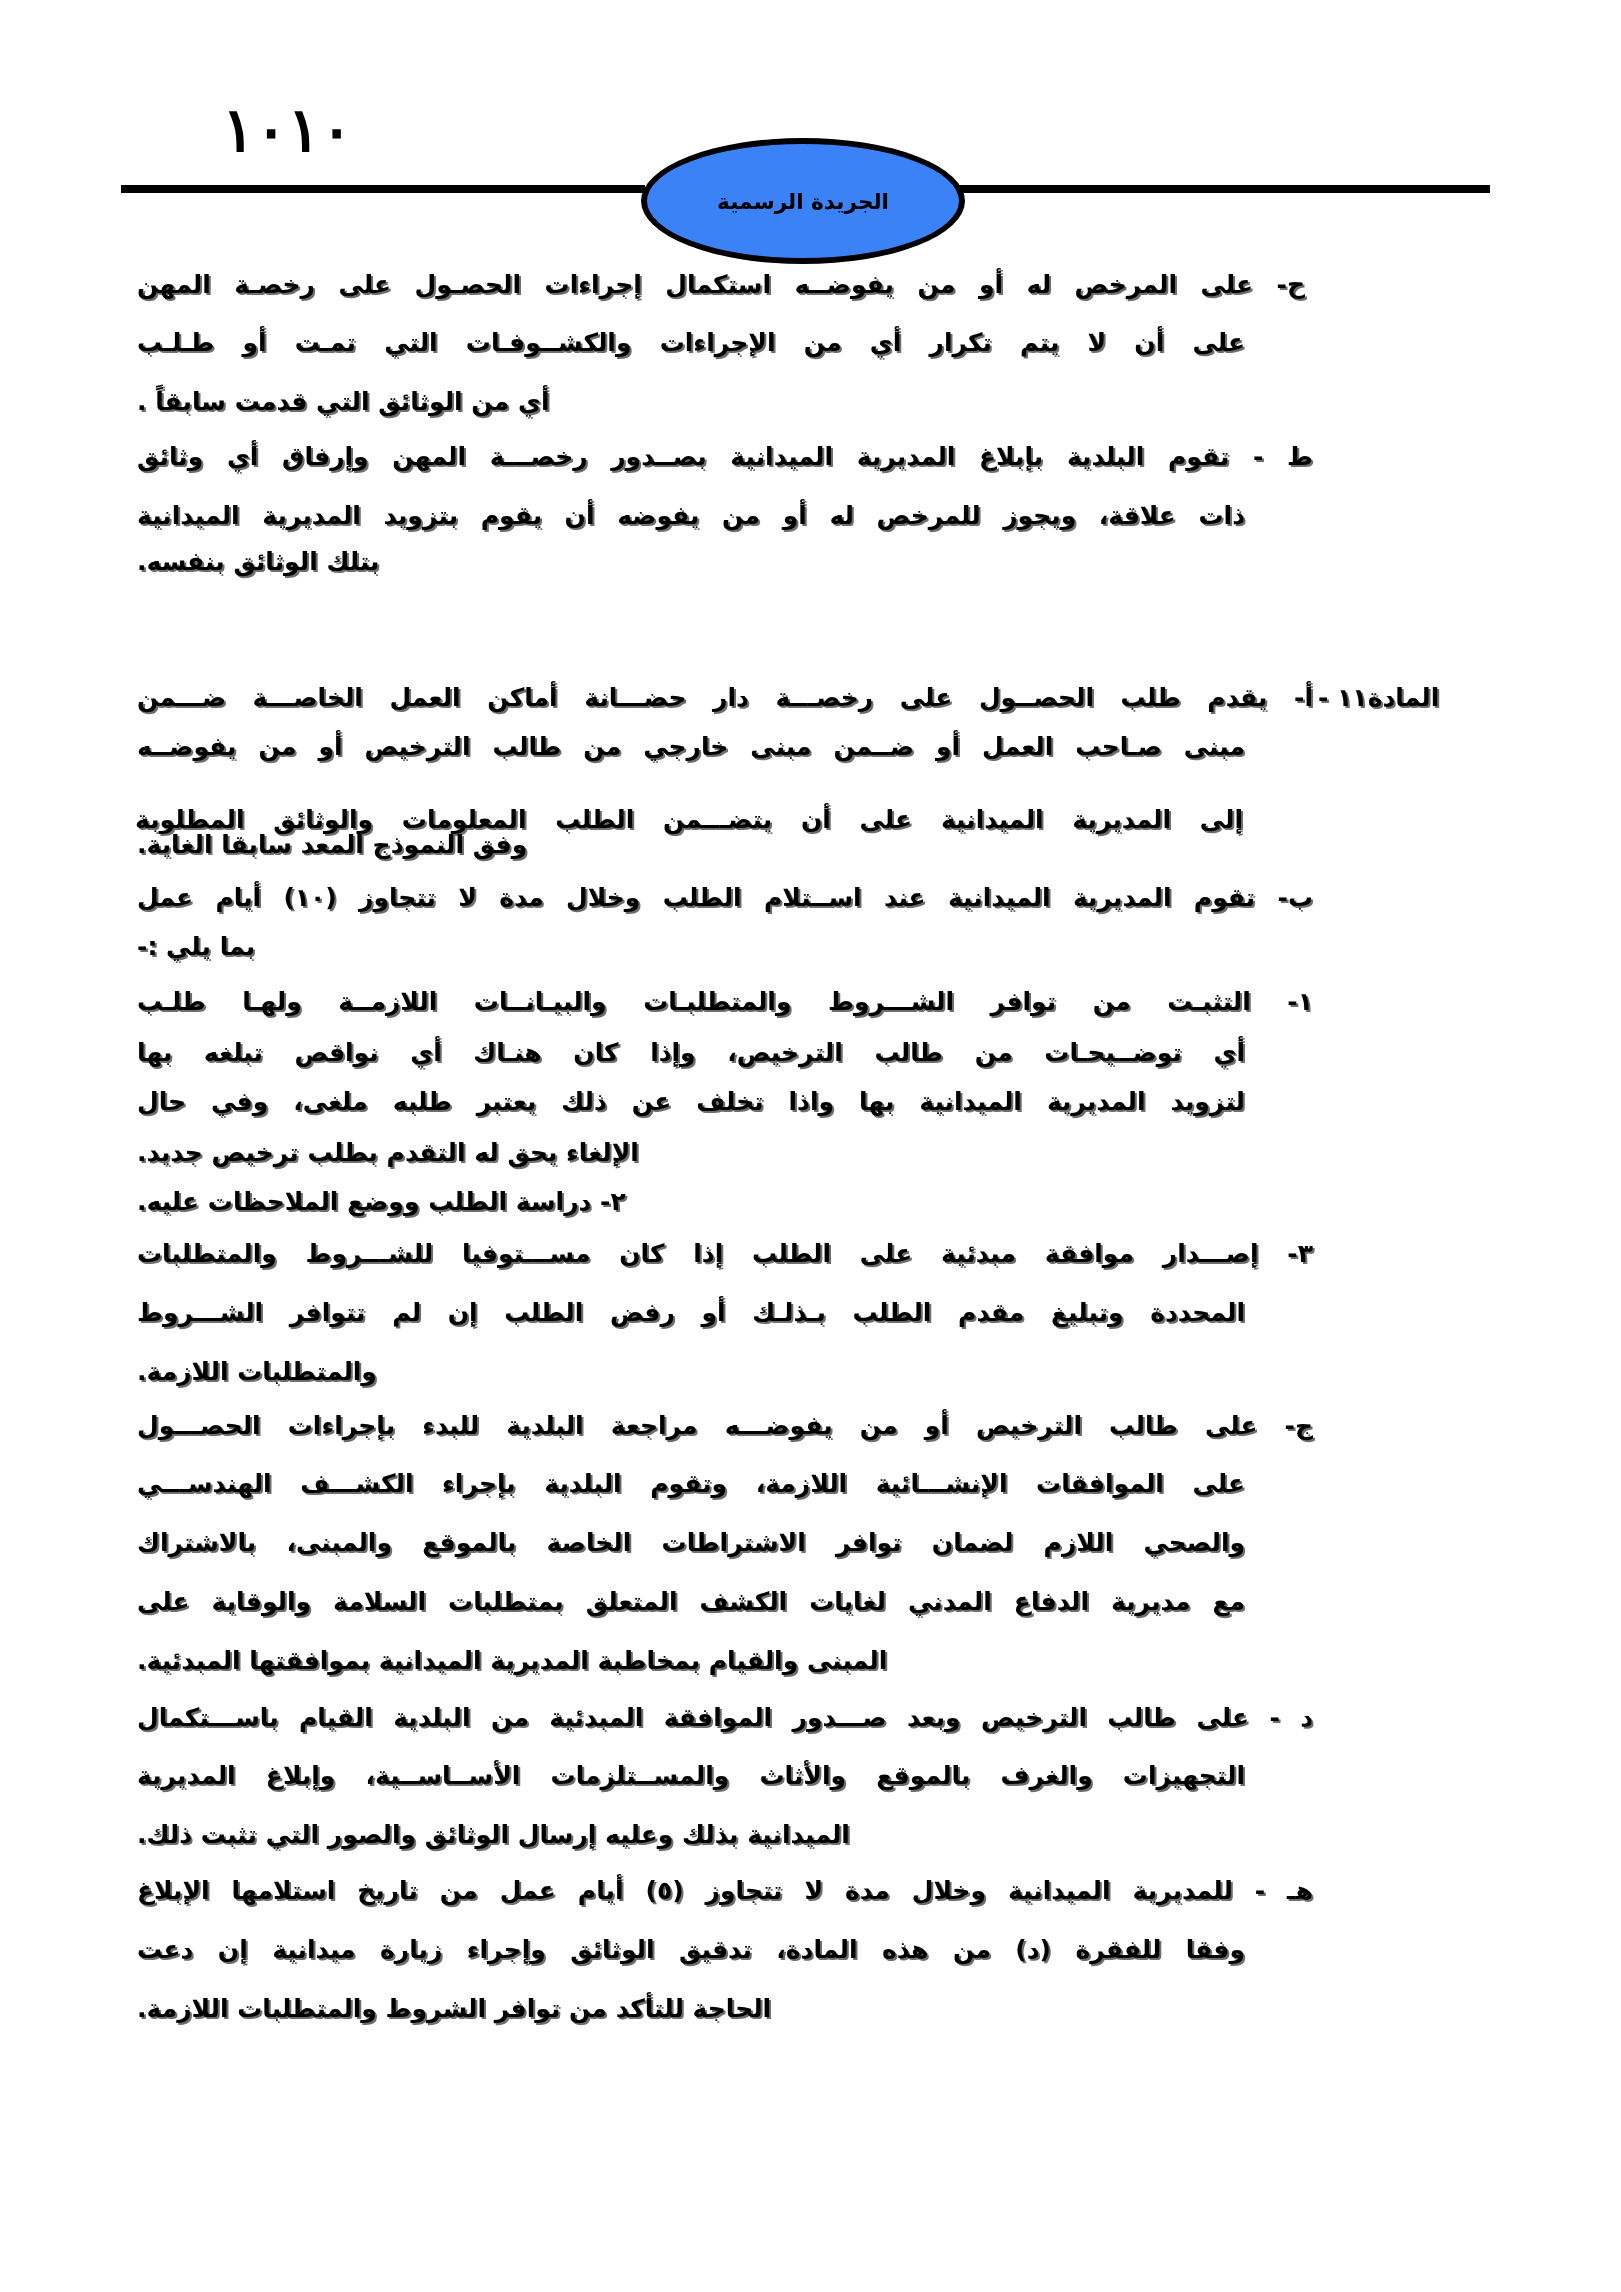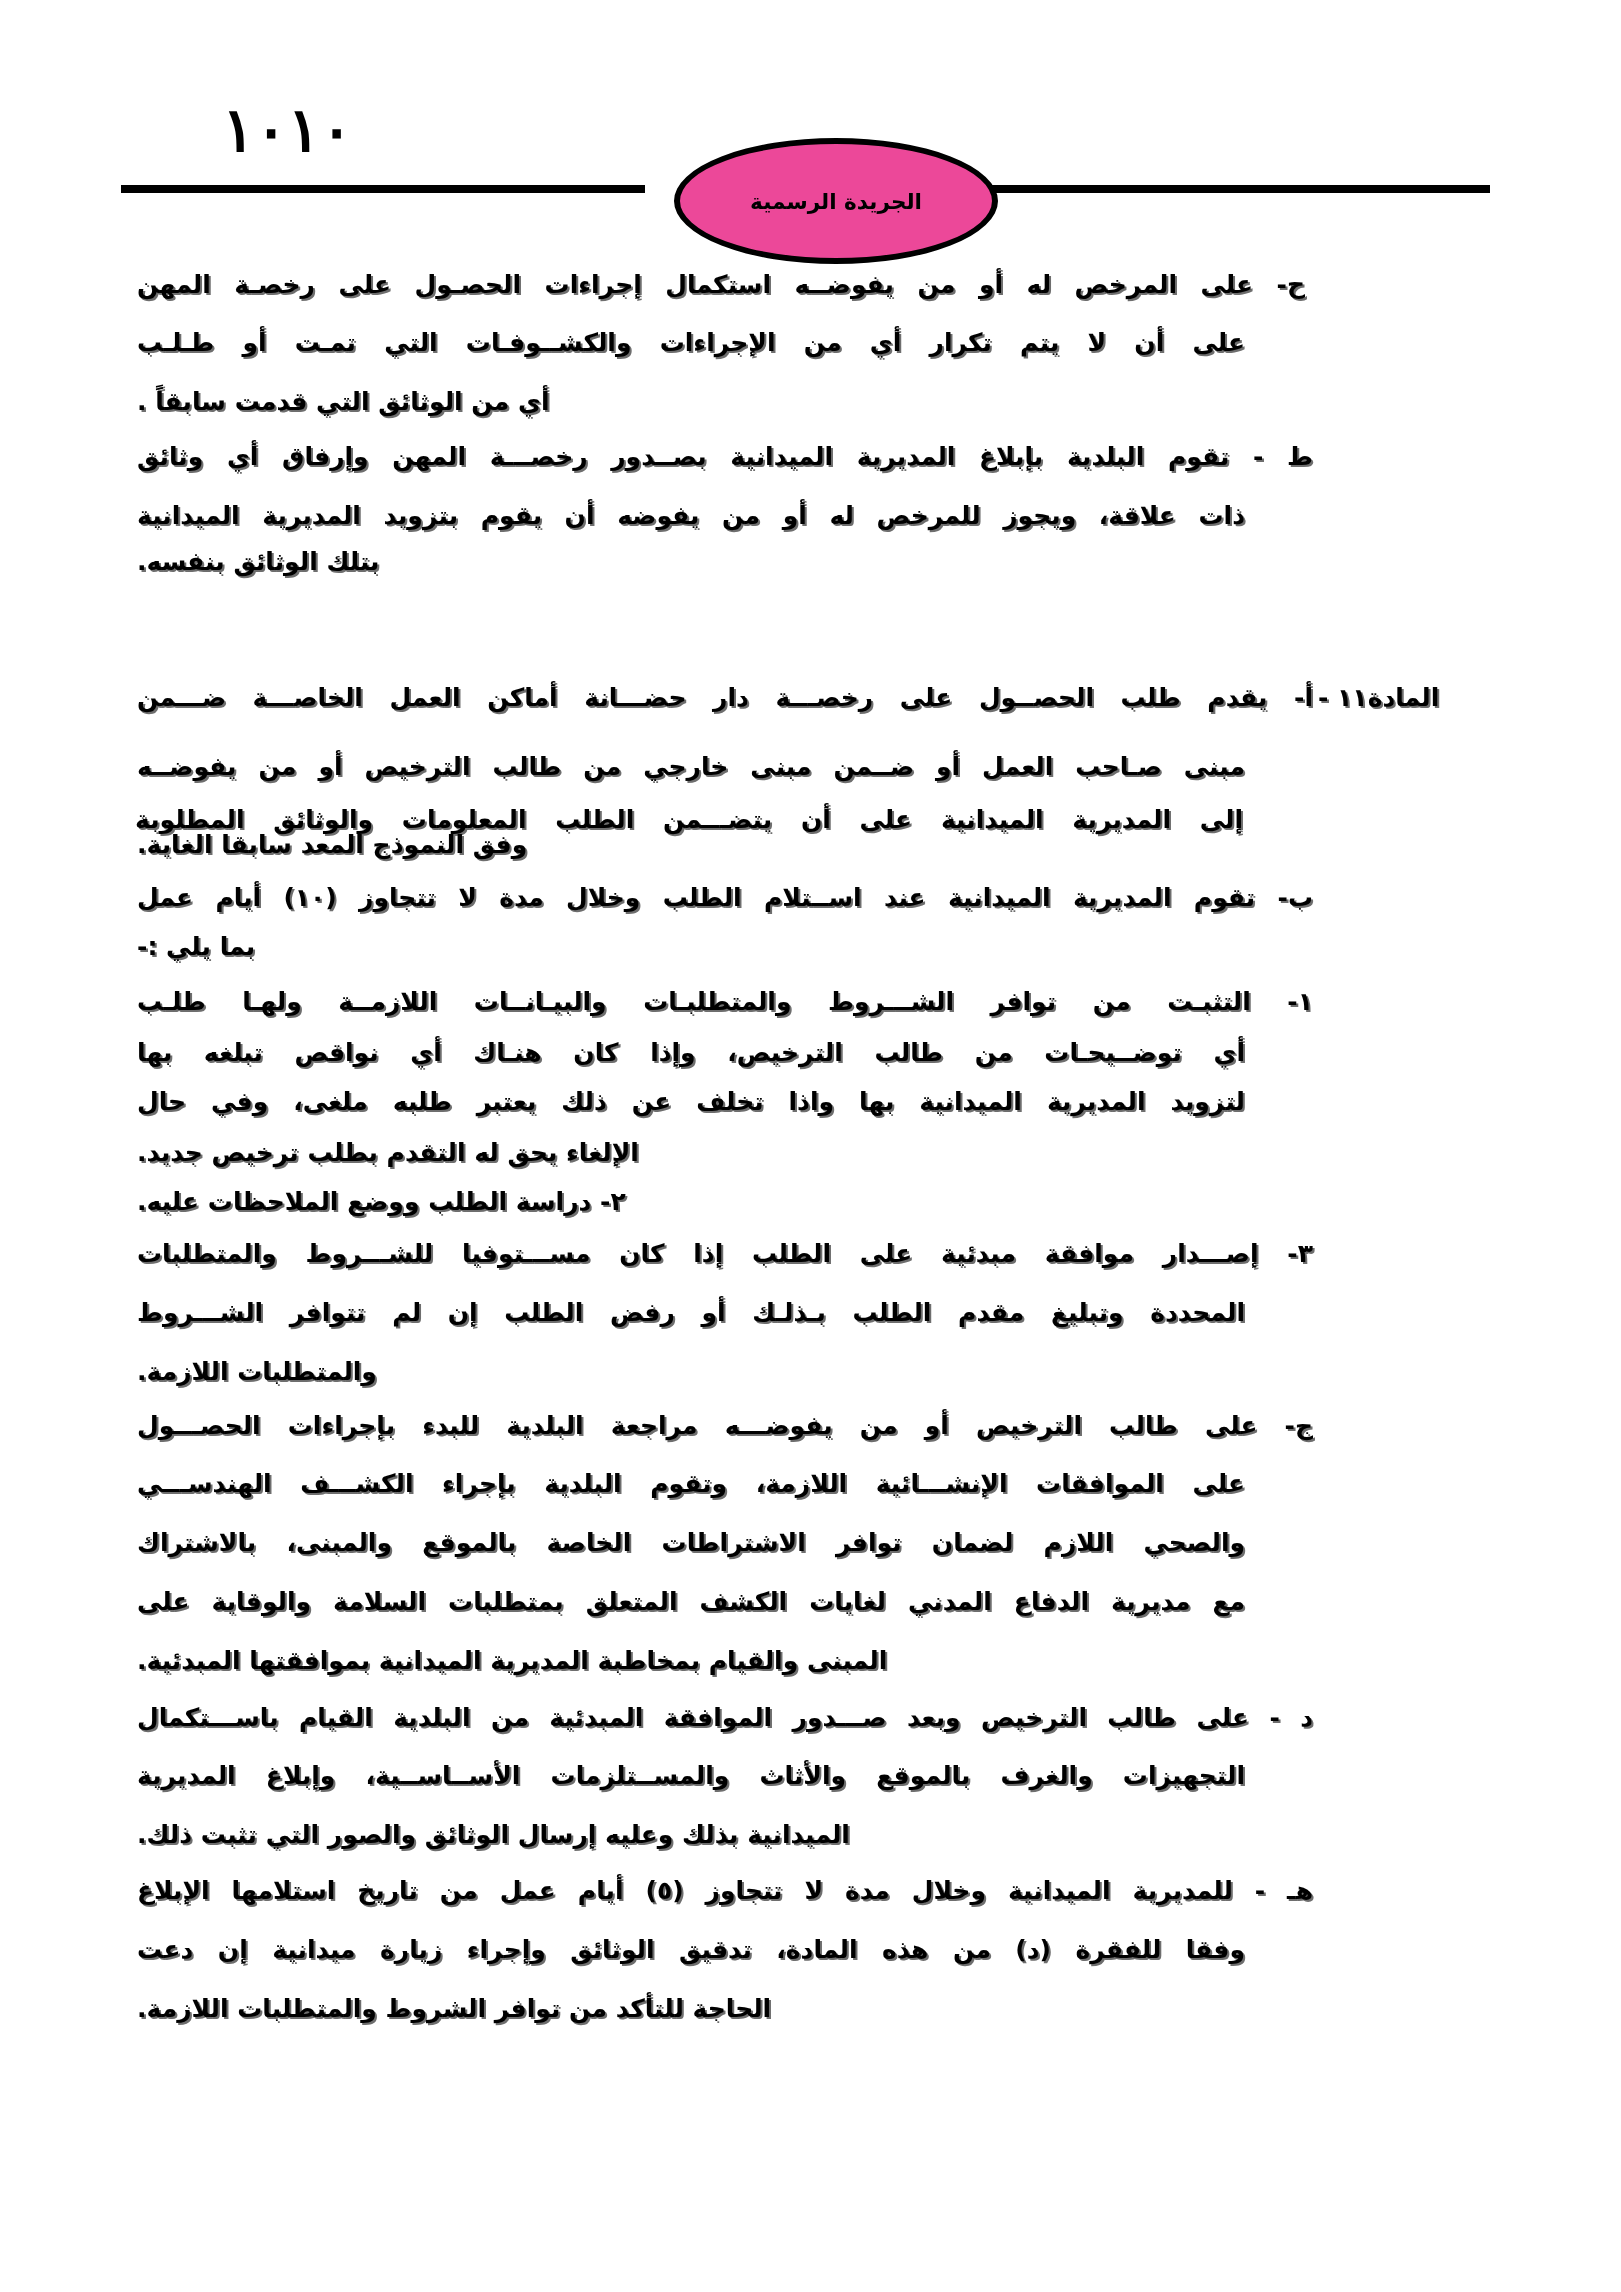--- a/index.html
+++ b/index.html
@@ -4,22 +4,22 @@
 <style>
   html, body { margin: 0; padding: 0; background: #ffffff; }
   body { width: 1621px; height: 2293px; position: relative; overflow: hidden;
          font-family: "DejaVu Sans", "Liberation Sans", sans-serif; color: #000; }
   .page-number { position: absolute; left: 196px; top: 94px; width: 157px; text-align: right;
                  font-family: "DejaVu Serif", serif; font-size: 61px; font-weight: bold;
                  letter-spacing: 9.8px; direction: rtl; }
   .rule { position: absolute; top: 185px; height: 7.8px; background: #000; }
   .rule.left { left: 121px; width: 524px; }
   .rule.right { left: 949px; width: 541px; }
-  .oval { position: absolute; left: 674px; top: 138px; width: 312px; height: 114px;
-          border: 6.9px solid #000; border-radius: 50%; background: #ec4899;
+  .oval { position: absolute; left: 641px; top: 138px; width: 312px; height: 114px;
+          border: 6.9px solid #000; border-radius: 50%; background: #3b82f6;
           display: flex; align-items: center; justify-content: center; text-align: center; }
   .oval span { font-family: "DejaVu Sans", sans-serif; font-size: 21.6px; font-weight: bold; direction: rtl; }
 
   .line { position: absolute; direction: rtl; white-space: nowrap;
           font-family: "DejaVu Sans", sans-serif; font-weight: bold; font-size: 25px;
           line-height: 43px; text-shadow: 2px 2px 0 #6e6e6e; }
   .just { text-align: justify; text-align-last: justify; }
   .last { text-align: left; }
 </style>
 </head>
@@ -42,21 +42,21 @@
   <div class="line just" style="left:137px; width:1176px; top:435px;">ط - تقوم البلدية بإبلاغ المديرية الميدانية بصــدور رخصـــة المهن وإرفاق أي وثائق</div>
   <div class="line just" style="left:137px; width:1108px; top:494px;">ذات علاقة، ويجوز للمرخص له أو من يفوضه أن يقوم بتزويد المديرية الميدانية</div>
   <div class="line last" style="left:137px; width:1108px; top:540px;">بتلك الوثائق بنفسه.</div>
 </div>
 
 <div>
   <div class="line last" style="left:1318px; width:132px; top:676px;">المادة١١ -</div>
 
   <div>
     <div class="line just" style="left:137px; width:1176px; top:676px;">أ- يقدم طلب الحصــول على رخصـــة دار حضـــانة أماكن العمل الخاصـــة ضـــمن</div>
-    <div class="line just" style="left:137px; width:1108px; top:725px;margin-top:20px;">مبنى صـاحب العمل أو ضــمن مبنى خارجي من طالب الترخيص أو من يفوضــه</div>
+    <div class="line just" style="left:137px; width:1108px; top:725px;">مبنى صـاحب العمل أو ضــمن مبنى خارجي من طالب الترخيص أو من يفوضــه</div>
     <div class="line just" style="left:135px; width:1108px; top:774px;margin-top:24px;">إلى المديرية الميدانية على أن يتضـــمن الطلب المعلومات والوثائق المطلوبة</div>
     <div class="line last" style="left:137px; width:1108px; top:823px;">وفق النموذج المعد سابقا الغاية.</div>
   </div>
 
   <div>
     <div class="line just" style="left:137px; width:1176px; top:876px;">ب- تقوم المديرية الميدانية عند اســتلام الطلب وخلال مدة لا تتجاوز (١٠) أيام عمل</div>
     <div class="line last" style="left:137px; width:1108px; top:925px;">بما يلي :-</div>
 
     <div>
       <div class="line just" style="left:137px; width:1176px; top:980px;">١- التثبـت من توافر الشـــروط والمتطلبـات والبيـانــات اللازمــة ولهـا طلـب</div>

